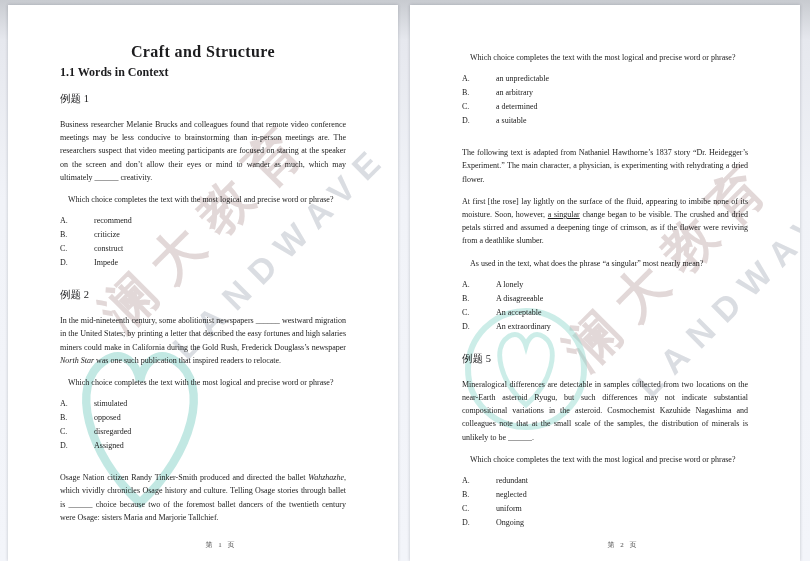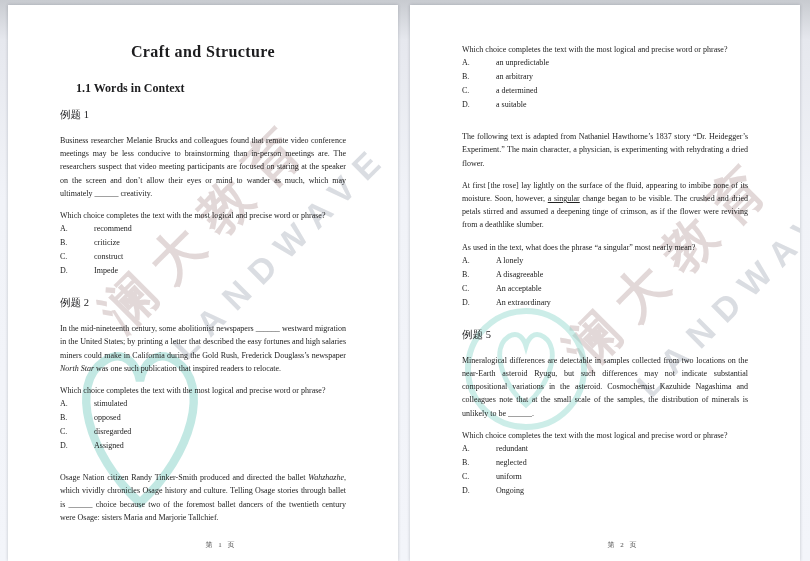--- a/index.html
+++ b/index.html
@@ -12,29 +12,29 @@
     width:810px; height:561px; position:relative;
     background:linear-gradient(#c8cbd0 0px, #e6e8ee 40px, #f1f3f8 200px, #f3f5fa 561px);
   }
   .pages { display:flex; gap:12px; padding:5px 10px 0 8px; }
   .page {
     width:390px; height:556px; background:#ffffff; position:relative; overflow:hidden;
     box-shadow:0 0 3px rgba(40,45,60,.25);
     color:#1c1c1e;
   }
   .content { position:relative; z-index:2; padding:38px 52px 0 52px; }
-  .doc-title { font-size:16px; font-weight:bold; text-align:center; margin:0 0 20px 0; letter-spacing:.4px; }
-  .section-heading { font-size:12px; font-weight:bold; margin:0 0 12px 16px; }
+  .doc-title { font-size:16px; font-weight:bold; text-align:center; margin:0 0 4px 0; letter-spacing:.4px; }
+  .section-heading { font-size:12px; font-weight:bold; margin:0 0 12px 0; }
   .ex { margin-top:18px; }
   .ex.first { margin-top:0; }
   .ex-label { font-size:10.5px; font-weight:normal; margin:0 0 12px 0; }
   .passage { font-size:8px; line-height:13.2px; text-align:justify; margin:0 0 9px 0; color:#222; }
   .passage i { }
   .passage .ul { text-decoration:underline; }
-  .question { font-size:8px; line-height:13.2px; margin:0; white-space:nowrap; color:#222; }
+  .question { font-size:8px; line-height:13.2px; margin:8px; white-space:nowrap; color:#222; }
   .options { margin:0; }
   .opt { display:flex; font-size:8px; line-height:14px; color:#222; }
   .opt .letter { width:34px; flex:none; }
   .page-footer {
     position:absolute; bottom:11px; left:0; right:0; z-index:2;
     text-align:center; font-size:7px; color:#4a4a4a; letter-spacing:2px;padding-left:36px;
   }
   
   .wm-group {
     position:absolute; z-index:1; pointer-events:none;

